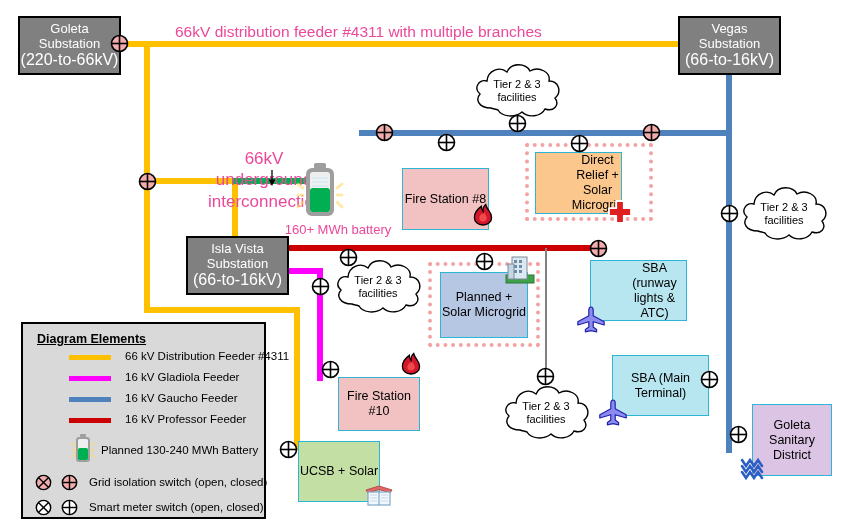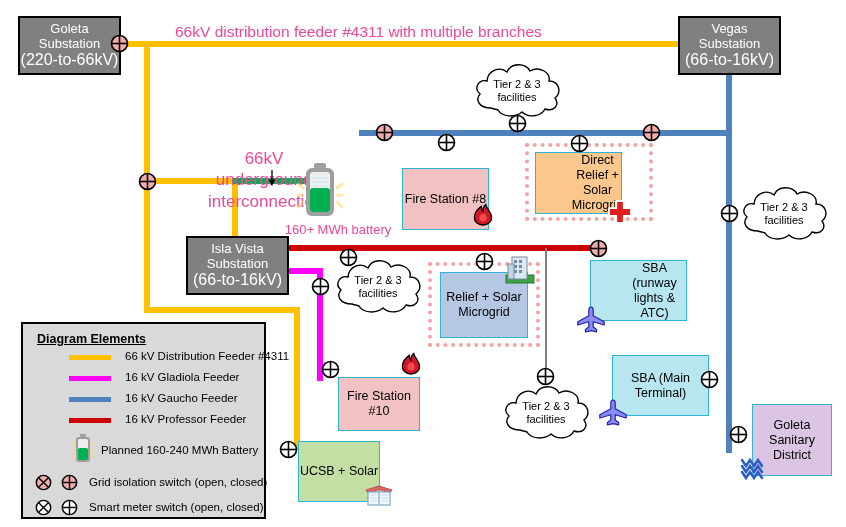--- a/index.html
+++ b/index.html
@@ -154,21 +154,21 @@
   <div class="fbox f-orange" style="left:535px;top:152px;width:87px;height:62px;">
     <span>Direct Relief + Solar Microgrid</span>
   </div>
   <div class="pict" style="left:606px;top:198px;">
     <svg width="28" height="28" viewBox="0 0 28 28">
       <path d="M10.2 3h7.6v7.2H25v7.6h-7.2V25h-7.6v-7.2H3v-7.6h7.2z" fill="#E02020" stroke="#fff" stroke-width="1.8" stroke-linejoin="round"></path>
     </svg>
   </div>
 
   <div class="fbox f-bluegray" style="left:440px;top:272px;width:88px;height:66px;">
-    <span>Relief + Solar Microgrid</span>
+    <span>Planned + Solar Microgrid</span>
   </div>
   <div class="pict" style="left:504px;top:255px;">
     <svg width="32" height="30" viewBox="0 0 32 30">
       <rect x="2" y="20" width="28" height="8" fill="#3FA24A" stroke="#2C7A35" stroke-width="1"></rect>
       <rect x="8" y="2" width="15" height="22" fill="#DCE9F2" stroke="#7A8B99" stroke-width="1"></rect>
       <rect x="4" y="9" width="6" height="15" fill="#C4D6E4" stroke="#7A8B99" stroke-width="1"></rect>
       <g fill="#6E8CA3">
         <rect x="10" y="5" width="3" height="3"></rect>
           <rect x="15" y="5" width="3" height="3"></rect>
         <rect x="10" y="10" width="3" height="3"></rect>
@@ -427,21 +427,21 @@
       <svg width="20" height="30" viewBox="0 0 20 30">
         <g opacity="0.55">
           <path d="M2 12 L-1 9 M2 16 L-1 16 M2 20 L-1 23 M18 12 L21 9 M18 16 L21 16 M18 20 L21 23" stroke="#FFD966" stroke-width="2" stroke-linecap="round"></path>
         </g>
         <rect x="7" y="0" width="6" height="3" rx="1" fill="#9E9E9E"></rect>
         <rect x="3" y="3" width="14" height="25" rx="3" fill="#9E9E9E"></rect>
         <rect x="5" y="5" width="10" height="21" rx="1.6" fill="#EFEFEF"></rect>
         <rect x="5" y="14" width="10" height="12" rx="1.6" fill="#00B050"></rect>
       </svg>
     </div>
-    <div class="lg-row" style="left:78px;top:120px;">Planned 160-240 MWh Battery</div>
+    <div class="lg-row" style="left:78px;top:120px;">Planned 130-240 MWh Battery</div>
 
     <div class="sw" style="left:12px;top:150px;width:17px;height:17px;">
       <svg width="17" height="17" viewBox="0 0 19 19">
           <circle cx="9.5" cy="9.5" r="8" fill="#F2ACAC" stroke="#000" stroke-width="1.6"></circle>
           <line x1="3.8" y1="3.8" x2="15.2" y2="15.2" stroke="#000" stroke-width="1.6"></line>
           <line x1="15.2" y1="3.8" x2="3.8" y2="15.2" stroke="#000" stroke-width="1.6"></line>
         </svg>
     </div>
     <div class="sw" style="left:38px;top:150px;width:17px;height:17px;">
       <svg width="17" height="17" viewBox="0 0 19 19">

